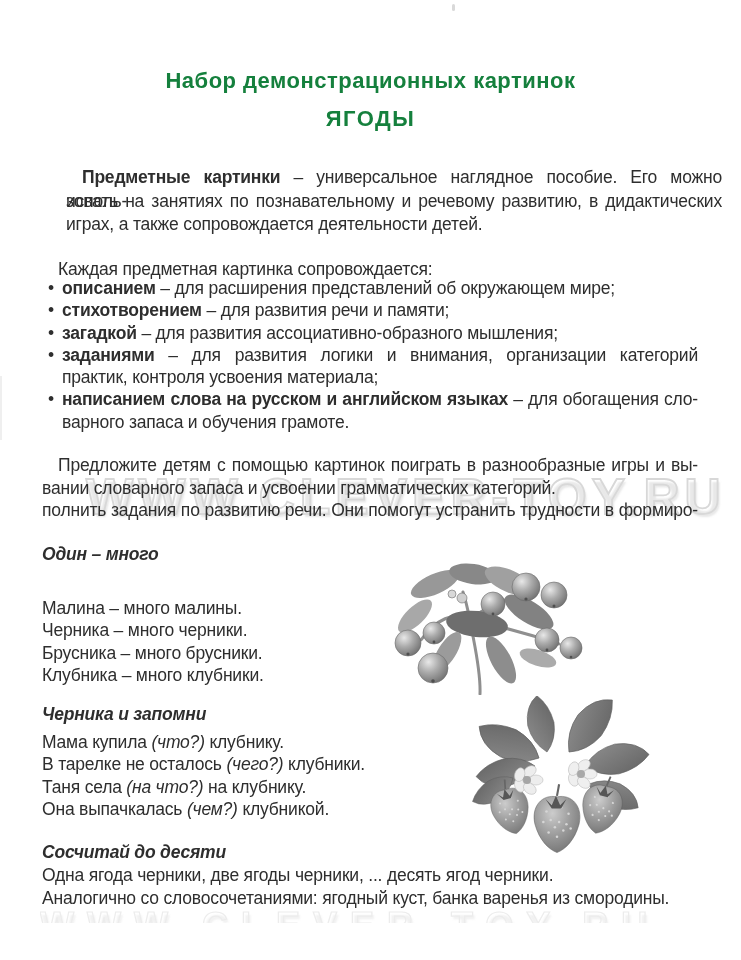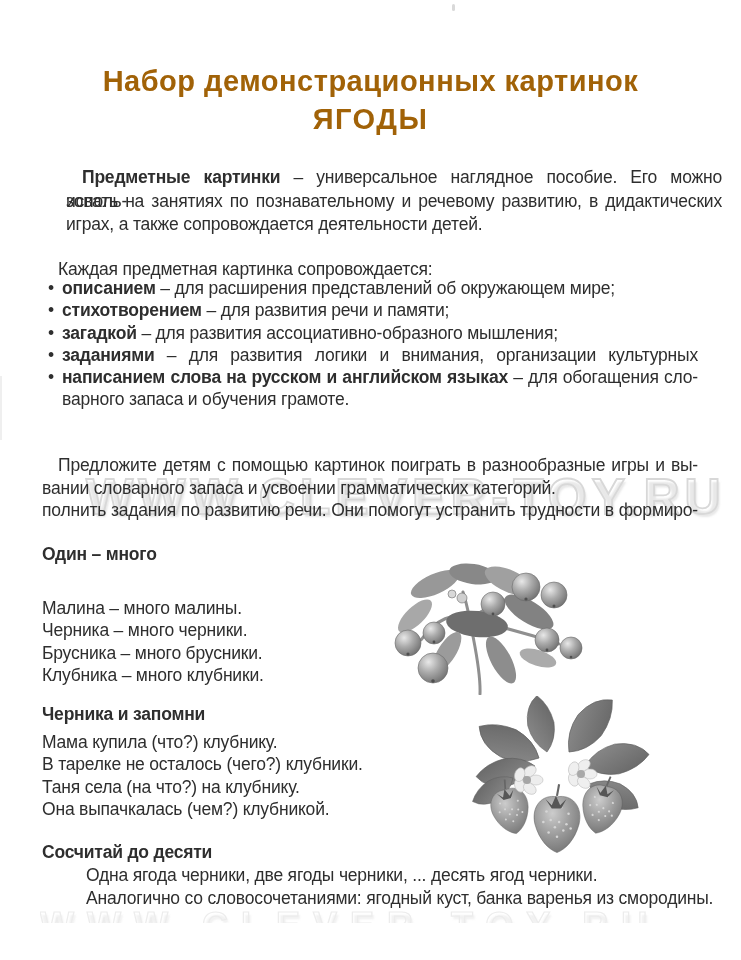--- a/index.html
+++ b/index.html
@@ -2,47 +2,47 @@
 <html><head>
 <meta charset="utf-8">
 <style>
   html,body{margin:0;padding:0;background:#ffffff;}
   #page{
     position:relative;width:741px;height:960px;background:#ffffff;overflow:hidden;
     font-family:"Liberation Sans","DejaVu Sans",sans-serif;color:#2e2e2e;
   }
   .abs{position:absolute;}
   
-  #title{top:62px;left:0;width:741px;text-align:center;color:#a16207;
-         font-weight:700;font-size:29px;line-height:38px;letter-spacing:.5px;z-index:2;}
+  #title{top:62px;left:0;width:741px;text-align:center;color:#15803d;
+         font-weight:700;font-size:22px;line-height:38px;letter-spacing:.5px;z-index:2;}
   #title .t2{letter-spacing:1.5px;}
   
   .col{left:42px;width:656px;font-size:17.5px;letter-spacing:-0.2px;z-index:2;}
   .jus{text-align:justify;text-align-last:justify;}
   .indent{text-indent:16px;}
   b{font-weight:700;}
-  .it{margin-top:28px;}
-  .heading{font-weight:700;}
+  .it{font-style:italic;margin-top:28px;}
+  .heading{font-weight:700;font-style:italic;}
   .p-line{height:23.5px;line-height:23.5px;}
   .p2-line{height:22.6px;line-height:22.6px;}
   .a-line{height:22.3px;line-height:22.3px;position:relative;padding-left:20px;box-sizing:border-box;}
   .a-line .bullet{position:absolute;left:6px;top:0;}
   .s-line{height:22.3px;line-height:22.3px;}
   .r-line{height:22.4px;line-height:22.4px;}
   .c-line{height:23px;line-height:23px;}
   #para1{top:166px;margin-left:24px;}
   #acc-head{top:251px;margin-top:8px;}
   #acc-list{top:277px;}
   #para2{top:454px;}
   #one-many-head{top:544px;}
   #one-many-list{top:597px;}
   #repeat-head{top:704px;}
   #repeat-list{top:731px;}
   #count-head{top:842px;}
-  #count-list{top:864px;margin-left:44px;}
+  #count-list{top:864px;}
   
   .wm{
     font-weight:700;white-space:nowrap;color:rgba(0,0,0,0);
     -webkit-text-stroke:1.8px #d8d8d8;
     text-shadow:2px 3px 2px rgba(190,190,190,.35);
   }
   #wm-main{top:468px;left:86px;width:655px;font-size:50px;letter-spacing:5px;z-index:1;}
   #wm-bottom{top:911px;left:40px;width:660px;height:12px;overflow:hidden;z-index:1;opacity:.6;}
   #wm-bottom .wm{font-size:36px;letter-spacing:13px;-webkit-text-stroke:1.2px #e0e0e0;
                  display:block;margin-top:-6px;}
@@ -75,21 +75,22 @@
     <div class="p-line jus indent"><b>Предметные картинки</b><span> – универсальное наглядное пособие. Его можно исполь-</span></div>
     <div class="p-line jus">зовать на занятиях по познавательному и речевому развитию, в дидактических</div>
     <div class="p-line">играх, а также сопровождается деятельности детей.</div>
   </div>
 
   <div id="acc-head" class="abs col indent">Каждая предметная картинка сопровождается:</div>
   <div id="acc-list" class="abs col">
     <div class="a-line"><span class="bullet">•</span><b>описанием</b><span> – для расширения представлений об окружающем мире;</span></div>
     <div class="a-line"><span class="bullet">•</span><b>стихотворением</b><span> – для развития речи и памяти;</span></div>
     <div class="a-line"><span class="bullet">•</span><b>загадкой</b><span> – для развития ассоциативно-образного мышления;</span></div>
-    <div class="a-line jus"><span class="bullet">•</span><b>заданиями</b><span> – для развития логики и внимания, организации культурных</span></div>
+    <div class="a-line jus"><span class="bullet">•</span><b>заданиями</b><span> – для развития логики и внимания, организации категорий</span></div>
+    <div class="a-line">практик, контроля усвоения материала;</div>
     <div class="a-line jus"><span class="bullet">•</span><b>написанием слова на русском и английском языках</b><span> – для обогащения сло-</span></div>
     <div class="a-line">варного запаса и обучения грамоте.</div>
   </div>
 
   <div id="para2" class="abs col">
     <div class="p2-line jus indent">Предложите детям с помощью картинок поиграть в разнообразные игры и вы-</div>
     <div class="p2-line">вании словарного запаса и усвоении грамматических категорий.</div>
     <div class="p2-line jus">полнить задания по развитию речи. Они помогут устранить трудности в формиро-</div>
   </div>
 

